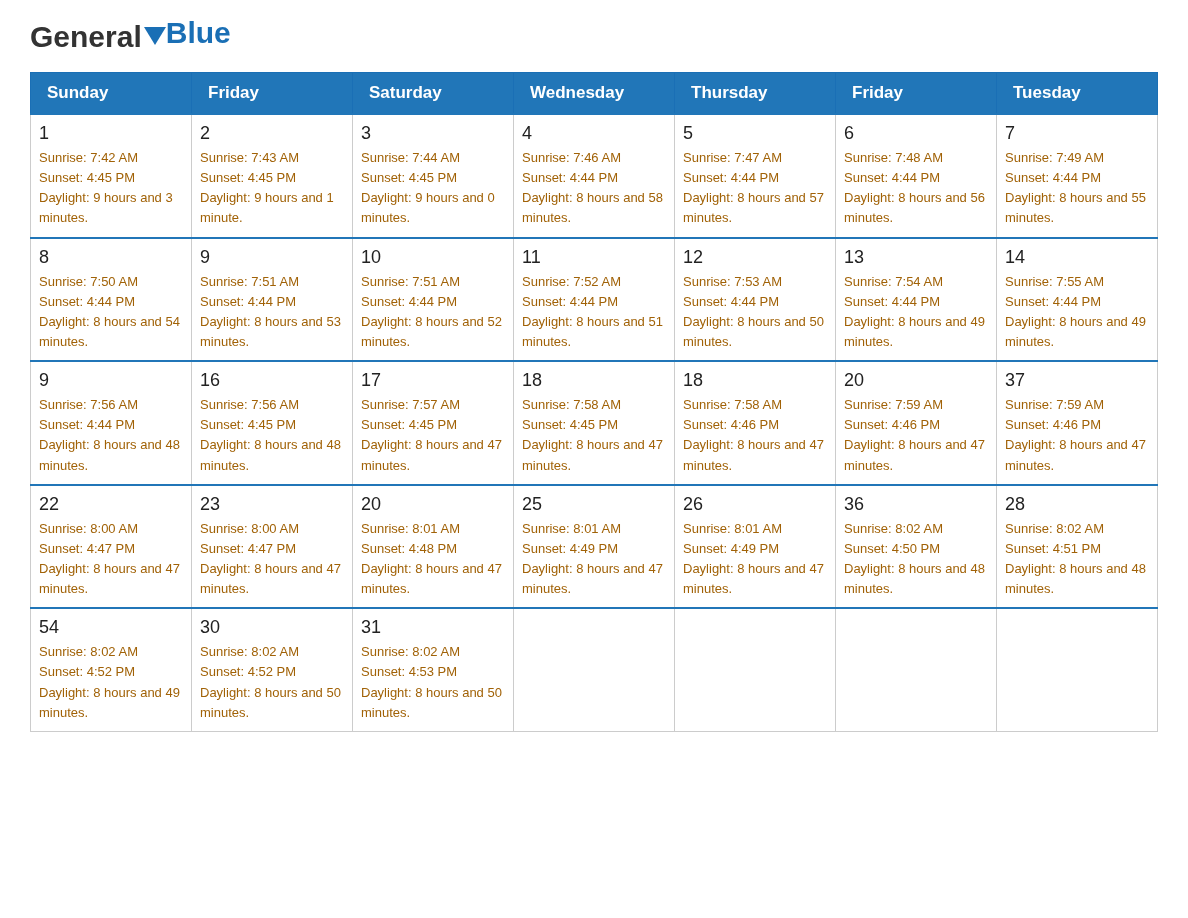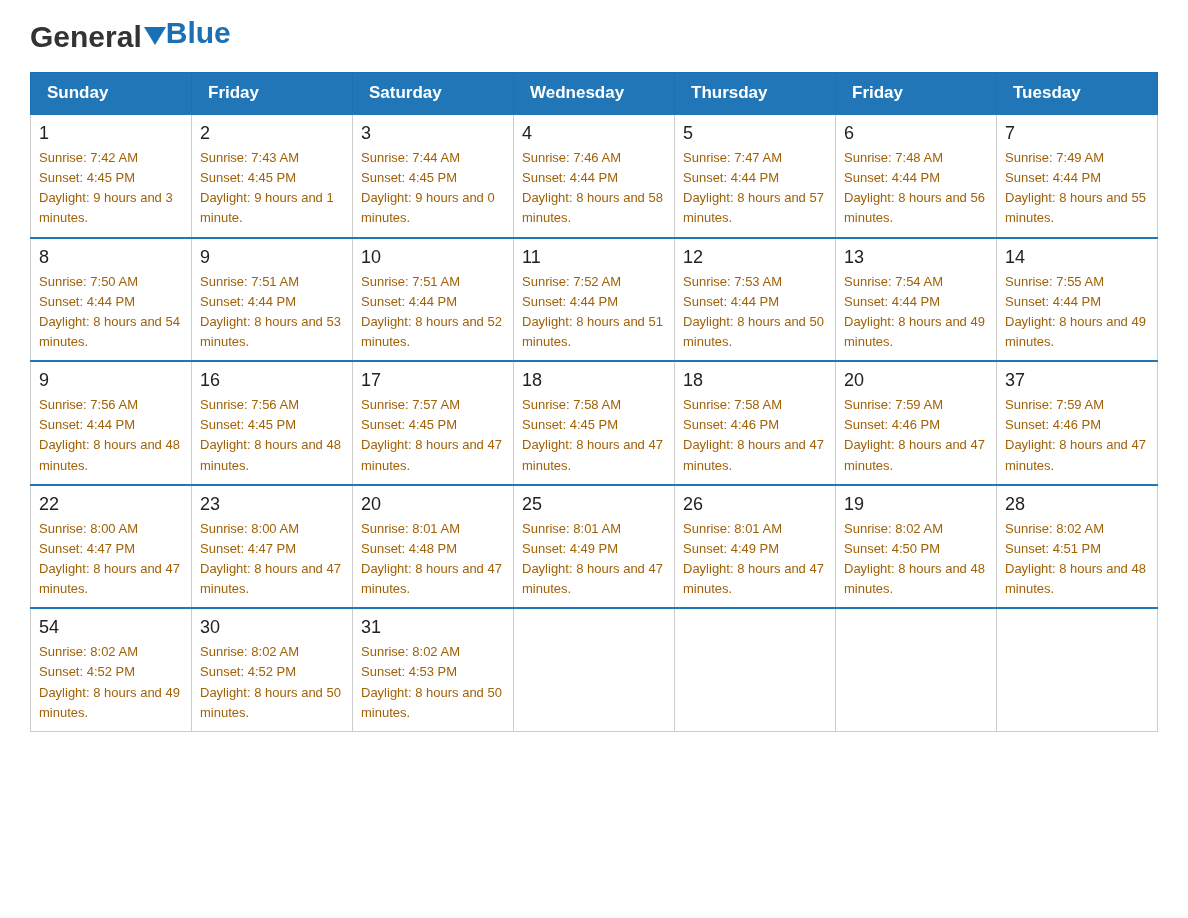--- a/index.html
+++ b/index.html
@@ -211,21 +211,21 @@
         </td>
         <td>
           <span class="day-num">25</span>
           <div class="day-info">Sunrise: 8:01 AM<br>Sunset: 4:49 PM<br>Daylight: 8 hours and 47 minutes.</div>
         </td>
         <td>
           <span class="day-num">26</span>
           <div class="day-info">Sunrise: 8:01 AM<br>Sunset: 4:49 PM<br>Daylight: 8 hours and 47 minutes.</div>
         </td>
         <td>
-          <span class="day-num">19</span>
+          <span class="day-num">36</span>
           <div class="day-info">Sunrise: 8:02 AM<br>Sunset: 4:50 PM<br>Daylight: 8 hours and 48 minutes.</div>
         </td>
         <td>
           <span class="day-num">28</span>
           <div class="day-info">Sunrise: 8:02 AM<br>Sunset: 4:51 PM<br>Daylight: 8 hours and 48 minutes.</div>
         </td>
       </tr>
       <tr>
         <td>
           <span class="day-num">54</span>

